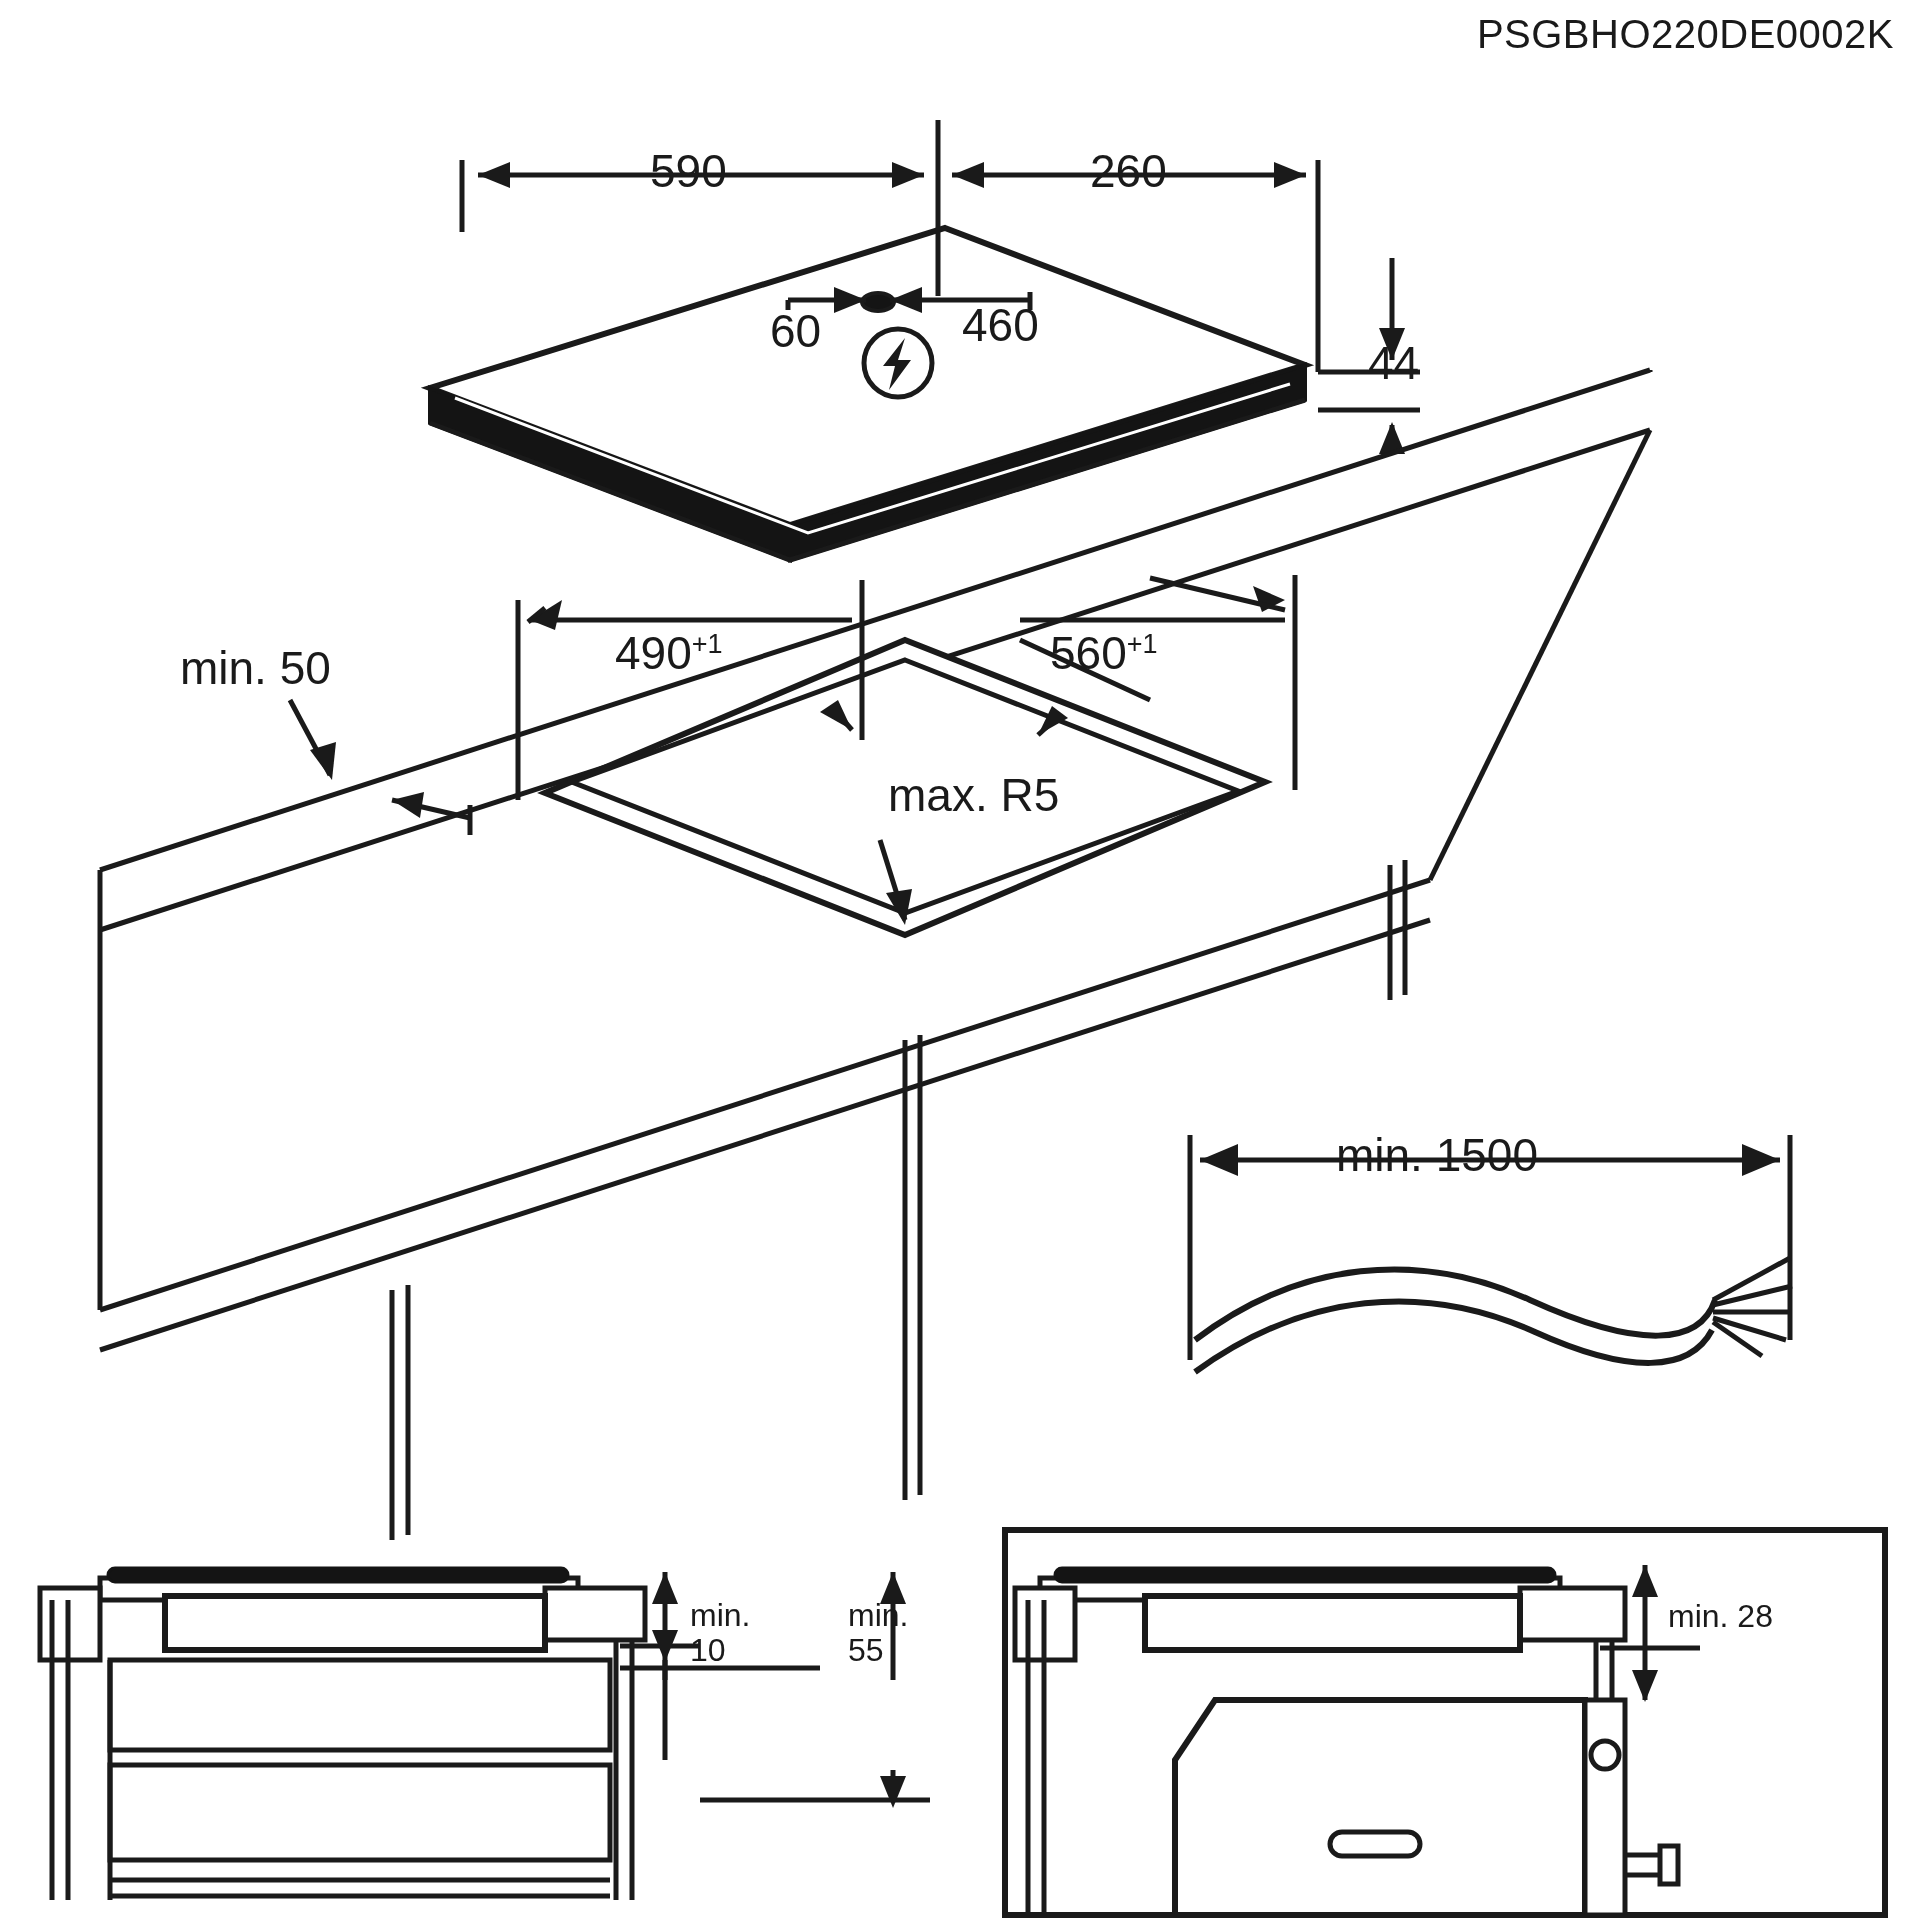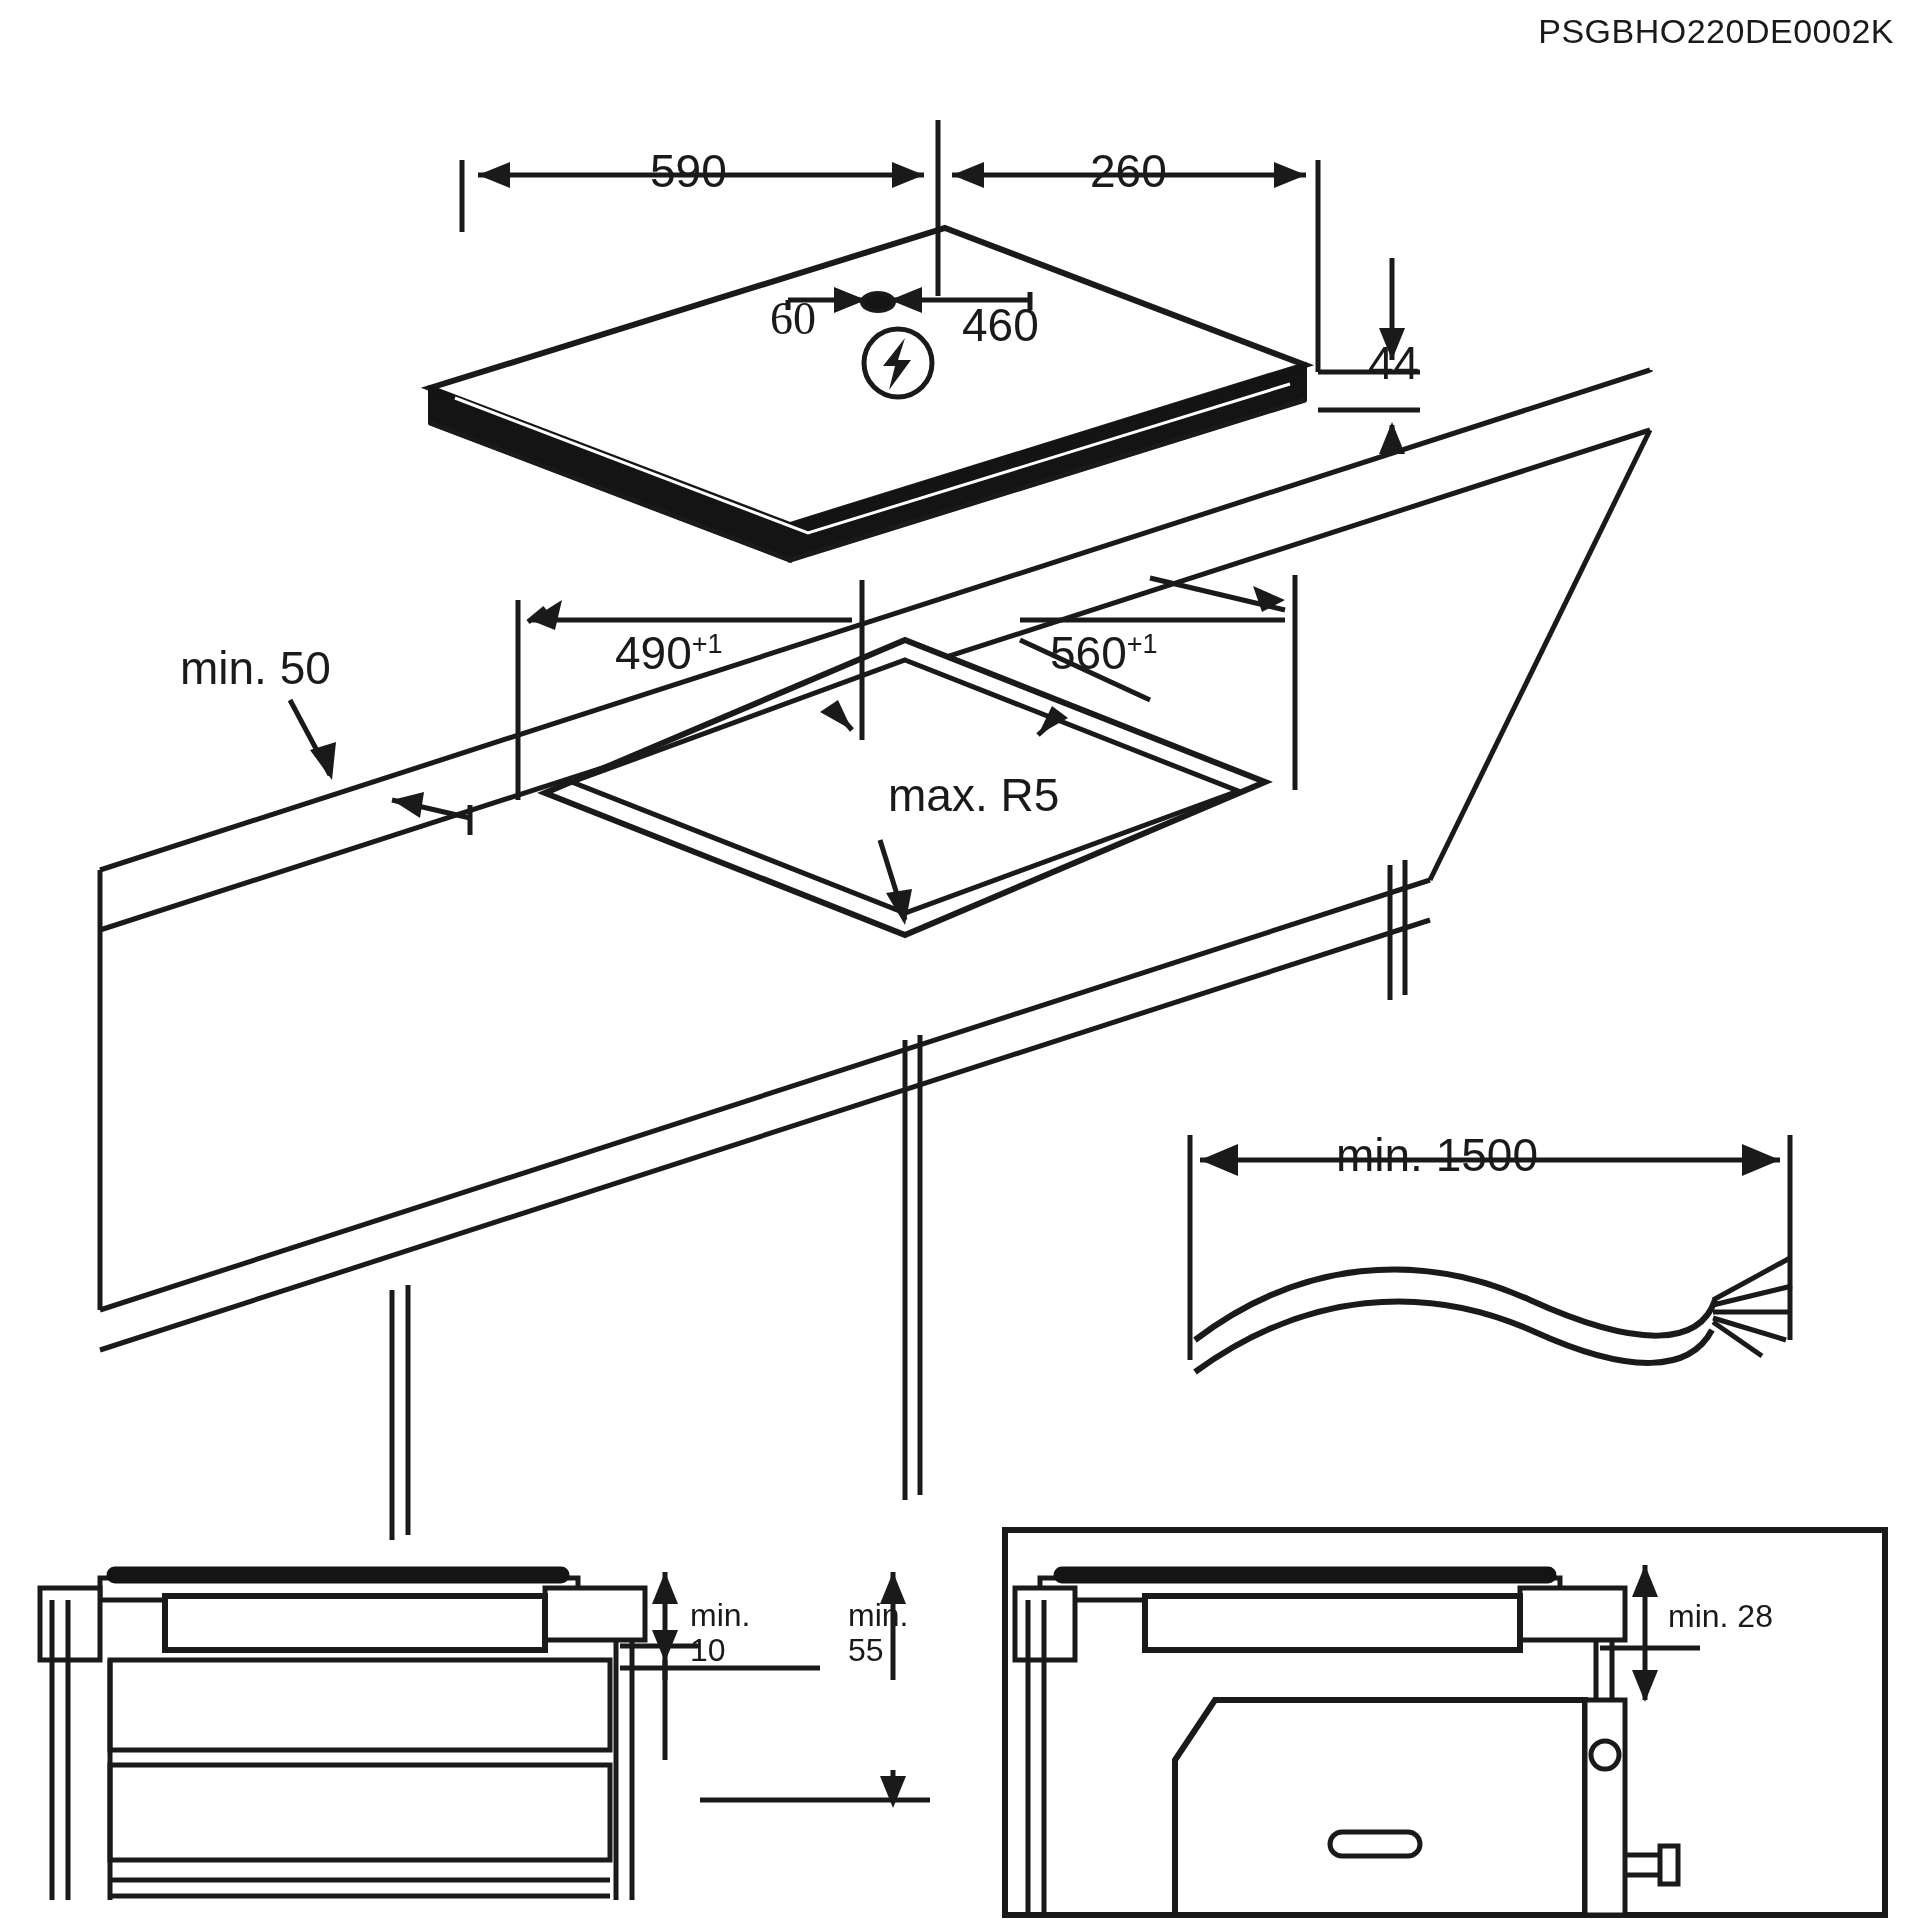--- a/index.html
+++ b/index.html
@@ -27,21 +27,21 @@
     height: 1920px;
   }
   .lbl {
     position: absolute;
     white-space: pre;
     font-family: "Liberation Sans", sans-serif;
     color: #1a1a1a;
     line-height: 1;
   }
   .code {
-    font-size: 34px;
+    font-size: 40px;
     letter-spacing: 0.5px;
   }
   .dim {
     font-size: 46px;
     text-align: center;
   }
   .dim-sm {
     font-size: 32px;
   }
   .sup {
@@ -260,21 +260,21 @@
       </g>
 
     </g>
   </svg>
 
   <div class="lbl code" style="right:26px; top:14px;">PSGBHO220DE0002K</div>
 
   <div class="lbl dim" style="left:650px; top:148px;">590</div>
   <div class="lbl dim" style="left:1090px; top:148px;">260</div>
   <div class="lbl dim" style="left:1368px; top:340px;">44</div>
-  <div class="lbl dim" style="left:770px; top:296px;font-family:Liberation Serif, serif;">60</div>
+  <div class="lbl dim" style="left:770px; top:308px;">60</div>
   <div class="lbl dim" style="left:962px; top:302px;">460</div>
 
   <div class="lbl dim" style="left:615px; top:630px;"><span>490</span><span class="sup">+1</span></div>
   <div class="lbl dim" style="left:1050px; top:630px;"><span>560</span><span class="sup">+1</span></div>
 
   <div class="lbl dim" style="left:888px; top:772px;">max. R5</div>
   <div class="lbl dim" style="left:180px; top:645px;">min. 50</div>
 
   <div class="lbl dim" style="left:1336px; top:1132px;">min. 1500</div>
 

